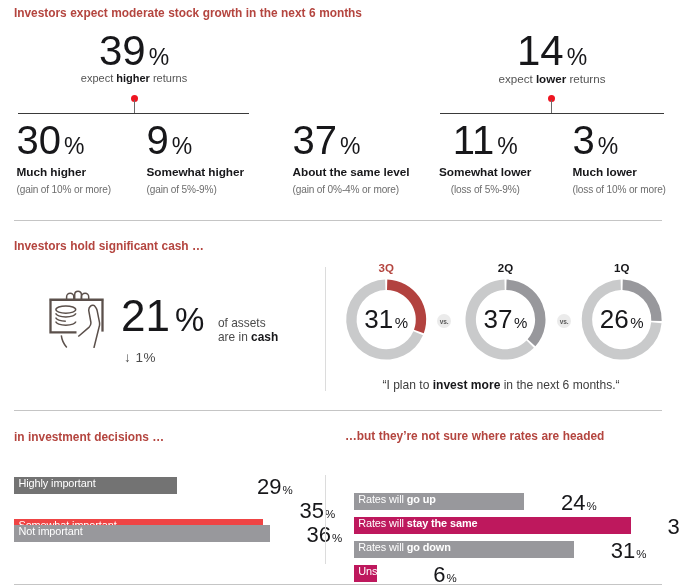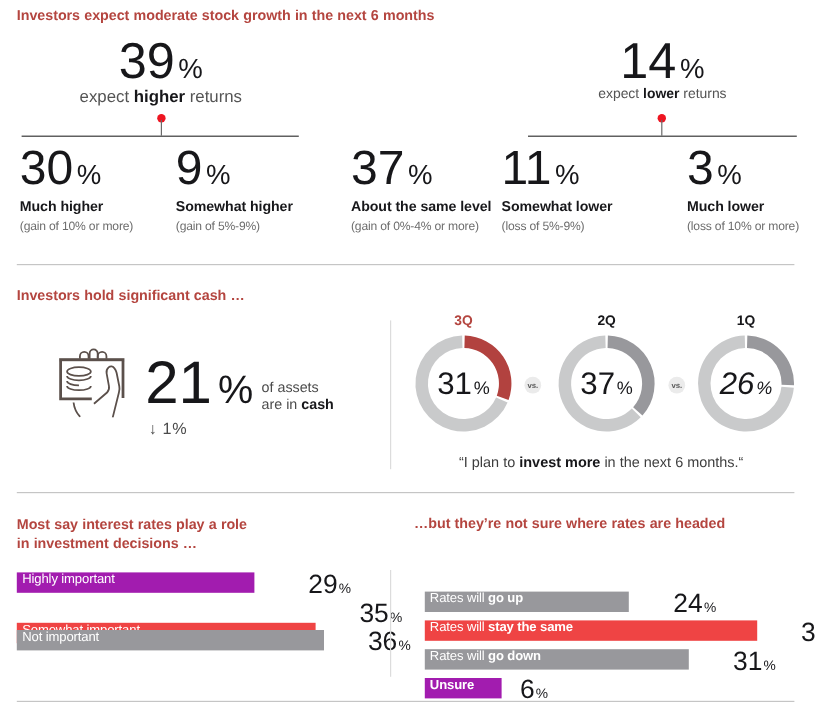--- a/index.html
+++ b/index.html
@@ -30,21 +30,21 @@
 </style>
 </head>
 <body>
 
 <div class="page">
 
   <div class="abs sect-title" style="left:14px;top:5.5px;">Investors expect moderate stock growth in the next 6 months</div>
 
   <div class="abs" style="left:18px;top:30px;width:232px;text-align:center;">
     <div class="bignum"><span style="font-size:42px;">39</span><span style="font-size:23px;margin-left:3px;">%</span></div>
-    <div class="abs" style="left:0;top:42px;width:232px;font-size:14px;color:#545454;"><span>expect </span><b style="color:#17171a;">higher</b><span> returns</span></div>
+    <div class="abs" style="left:0;top:42px;width:232px;font-size:11px;color:#545454;"><span>expect </span><b style="color:#17171a;">higher</b><span> returns</span></div>
   </div>
 
   <div class="abs" style="left:440px;top:30px;width:224px;text-align:center;">
     <div class="bignum"><span style="font-size:42px;">14</span><span style="font-size:23px;margin-left:3px;">%</span></div>
     <div class="abs" style="left:0;top:42px;width:224px;font-size:11.6px;color:#545454;"><span>expect </span><b style="color:#17171a;margin-top:36px;">lower</b><span> returns</span></div>
   </div>
 
   <div class="dot" style="left:131px;top:95px;"></div>
   <div class="stem" style="left:134px;top:100px;height:13px;"></div>
   <div class="hr" style="left:18px;top:113px;width:231px;"></div>
@@ -62,21 +62,21 @@
     <div class="abs bd-col" style="left:146.5px;">
       <div class="bd-num"><span class="bd-v">9</span><span class="bd-p">%</span></div>
       <div class="bd-lab">Somewhat higher</div>
       <div class="bd-sub">(gain of 5%-9%)</div>
     </div>
     <div class="abs bd-col" style="left:292.5px;">
       <div class="bd-num"><span class="bd-v">37</span><span class="bd-p">%</span></div>
       <div class="bd-lab">About the same level</div>
       <div class="bd-sub">(gain of 0%-4% or more)</div>
     </div>
-    <div class="abs bd-col" style="left:418px;">
+    <div class="abs bd-col" style="left:439px;text-align:center;">
       <div class="bd-num"><span class="bd-v">11</span><span class="bd-p">%</span></div>
       <div class="bd-lab">Somewhat lower</div>
       <div class="bd-sub">(loss of 5%-9%)</div>
     </div>
     <div class="abs bd-col" style="left:572.5px;">
       <div class="bd-num"><span class="bd-v">3</span><span class="bd-p">%</span></div>
       <div class="bd-lab">Much lower</div>
       <div class="bd-sub">(loss of 10% or more)</div>
     </div>
   </div>
@@ -102,21 +102,21 @@
         <path d="M55.9 321.6 c0 2.0 4.43 3.6 9.9 3.6 5.47 0 9.9 -1.6 9.9 -3.6"></path>
       </g>
       <g stroke-width="1.5">
         <path d="M61.3 335.4 c0.6 5.3 2.7 9.0 5.5 12.0"></path>
         <path d="M78.3 336.5 l10.9 -9.4 c1.35 -1.45 1.95 -3.45 1.6 -5.35 l-1.95 -10.6 c-0.35 -1.9 0.25 -3.8 1.65 -5.0 1.55 -1.35 3.75 -1.05 4.8 0.65 l0.85 1.4 c0.5 0.8 0.85 1.7 1.05 2.65 l2.2 11.0 c0.35 1.75 0.25 3.55 -0.3 5.2 L93.9 348"></path>
       </g>
     </g>
   </svg>
 
   <div class="abs" style="left:121px;top:294px;">
-    <span style="font-size:50px;line-height:1;color:#17171a;">21</span><span style="font-size:33px;line-height:1;color:#17171a;margin-left:5px;">%</span>
+    <span style="font-size:44px;line-height:1;color:#17171a;">21</span><span style="font-size:33px;line-height:1;color:#17171a;margin-left:5px;">%</span>
   </div>
   <div class="abs" style="left:218px;top:316px;font-size:11.9px;line-height:14.3px;color:#4b4b4b;">
     <div>of assets</div>
     <div><span>are in </span><b style="color:#17171a;">cash</b></div>
   </div>
   <div class="abs" style="left:124px;top:350px;font-size:13.5px;color:#4b4b4b;letter-spacing:0.5px;">↓ 1%</div>
 
   <div class="vsep" style="left:325px;top:267px;height:124px;"></div>
 
 
@@ -127,41 +127,40 @@
         <path d="M506.5819721526133 279.6146359743847 A40 40 0 0 1 535.3887368364651 346.1831414682414 L527.6176652589842 339.27152468649865 A29.6 29.6 0 0 0 506.3006593929338 290.0108306210447 Z" fill="#98989c"></path>
         <path d="M533.9074150249314 347.7605889782388 A40 40 0 1 1 504.4180278473867 279.6146359743847 L504.6993406070662 290.0108306210447 A29.6 29.6 0 1 0 526.5214871184493 340.4388358438967 Z" fill="#c9cacb"></path>
         <path d="M622.7819721526133 279.6146359743847 A40 40 0 0 1 661.6743996370772 321.030864653014 L651.2810557314372 320.6588398432304 A29.6 29.6 0 0 0 622.5006593929338 290.0108306210447 Z" fill="#98989c"></path>
         <path d="M661.5385244499196 323.19053890846027 A40 40 0 1 1 620.6180278473868 279.6146359743847 L620.8993406070662 290.0108306210447 A29.6 29.6 0 1 0 651.1805080929405 322.25699879226056 Z" fill="#c9cacb"></path>
       </svg>
       <div class="dq-lab" style="left: 356.2px; top: 262px; width: 60px; color: rgb(180, 69, 63);">3Q</div>
       <div class="dq-val" style="left: 341.2px; top: 306.1px; width: 90px;"><span style="font-size:26px">31</span><span style="font-size:15px;margin-left:1.5px">%</span></div>
       <div class="dq-lab" style="left: 475.5px; top: 262px; width: 60px; color: rgb(23, 23, 26); text-align: center;">2Q</div>
       <div class="dq-val" style="left: 460.5px; top: 306.1px; width: 90px;"><span style="font-size:26px">37</span><span style="font-size:15px;margin-left:1.5px">%</span></div>
       <div class="dq-lab" style="left: 591.7px; top: 262px; width: 60px; color: rgb(23, 23, 26);">1Q</div>
-      <div class="dq-val" style="left: 576.7px; top: 306.1px; width: 90px; font-style: italic;"><span style="font-size:26px">26</span><span style="font-size:15px;margin-left:1.5px">%</span></div>
+      <div class="dq-val" style="left: 576.7px; top: 306.1px; width: 90px;"><span style="font-size:26px">26</span><span style="font-size:15px;margin-left:1.5px">%</span></div>
     </div>
 
   <div class="abs vs-badge" style="left:437px;top:314px;">
       <span>vs.</span>
     </div>
   <div class="abs vs-badge" style="left:557px;top:314px;">
       <span>vs.</span>
     </div>
 
   <div class="abs" style="left:336px;top:378px;width:330px;text-align:center;font-size:12.05px;color:#3e3e3e;"><span>“I plan to </span><b style="color:#17171a;margin-top:40px;">invest more</b><span> in the next 6 months.“</span></div>
 
   <div class="sep" style="left:14px;top:410px;width:648px;"></div>
 
   <div class="abs sect-title" style="left:14px;top:429px;line-height:16px;">
-    <div>Most say interest rates play a role</div>
     <div>in investment decisions …</div>
   </div>
 
   <div class="abs" style="left:0;top:0;width:340px;height:588px;" id="bars-left">
-      <div class="bar" style="left: 14px; top: 477px; width: 198px; background: #a21caf;">
+      <div class="bar" style="left: 14px; top: 477px; width: 163px; background: #737373;">
         <div class="bar-lab">Highly important</div>
       </div>
       <div class="bar-val" style="left: 224.9px; top: 475.5px;"><span class="n">29</span><span class="p">%</span></div>
       <div class="bar" style="left: 14px; top: 519px; width: 248.5px; background: #ef4444;">
         <div class="bar-lab">Somewhat important</div>
       </div>
       <div class="bar-val" style="left: 267.5px; top: 499.5px;"><span class="n">35</span><span class="p">%</span></div>
       <div class="bar" style="left: 14px; top: 525px; width: 255.6px; background: rgb(152, 152, 156);">
         <div class="bar-lab">Not important</div>
       </div>
@@ -170,29 +169,29 @@
 
   <div class="vsep" style="left:325px;top:475px;height:89px;"></div>
 
   <div class="abs sect-title" style="left:345px;top:429px;">…but they’re not sure where rates are headed</div>
 
   <div class="abs" style="left:0;top:16px;width:680px;height:588px;" id="bars-right">
       <div class="bar" style="left: 353.7px; top: 477px; width: 170.4px; background: rgb(152, 152, 156);">
         <div class="bar-lab"><span>Rates will </span><b>go up</b></div>
       </div>
       <div class="bar-val" style="left: 529.1px; top: 475.5px;"><span class="n">24</span><span class="p">%</span></div>
-      <div class="bar" style="left: 353.7px; top: 501px; width: 276.9px; background: #ef4444;">
+      <div class="bar" style="left: 353.7px; top: 501px; width: 276.9px; background: #be185d;">
         <div class="bar-lab"><span>Rates will </span><b>stay the same</b></div>
       </div>
       <div class="bar-val" style="left: 635.6px; top: 499.5px;"><span class="n">39</span><span class="p">%</span></div>
       <div class="bar" style="left: 353.7px; top: 525px; width: 220.1px; background: rgb(152, 152, 156);">
         <div class="bar-lab"><span>Rates will </span><b>go down</b></div>
       </div>
       <div class="bar-val" style="left: 578.8px; top: 523.5px;"><span class="n">31</span><span class="p">%</span></div>
-      <div class="bar" style="left: 353.7px; top: 549px; width: 64px; background: #a21caf; font-weight: bold;">
+      <div class="bar" style="left: 353.7px; top: 549px; width: 23px; background: #be185d;">
         <div class="bar-lab"><span>Unsure</span><b></b></div>
       </div>
       <div class="bar-val" style="left: 401.3px; top: 547.5px;"><span class="n">6</span><span class="p">%</span></div>
     </div>
 
   <div class="sep" style="left:14px;top:584px;width:648px;"></div>
 
 </div>
 
 </body></html>

